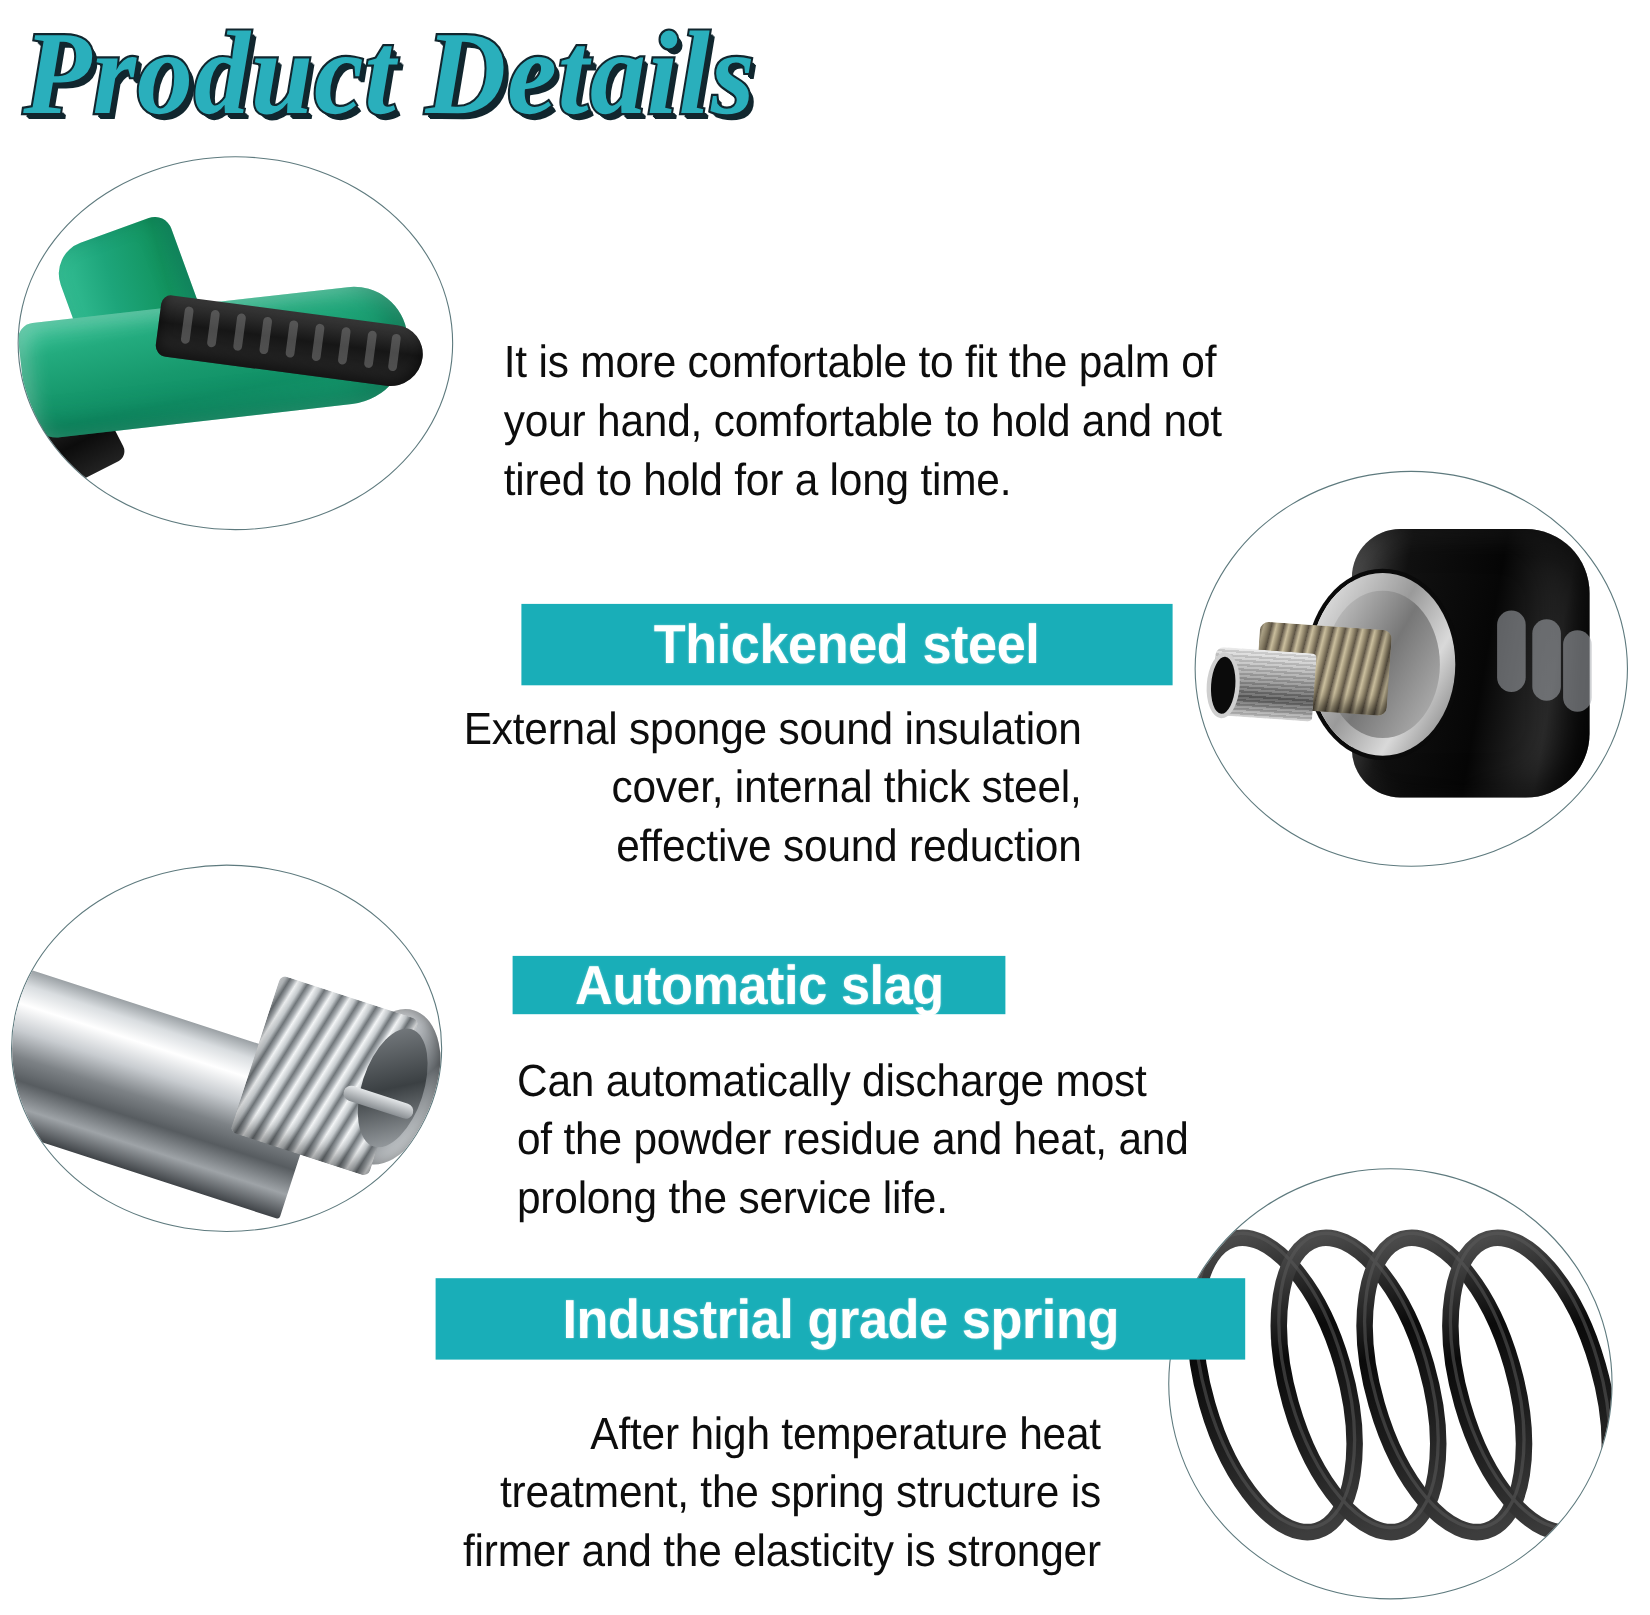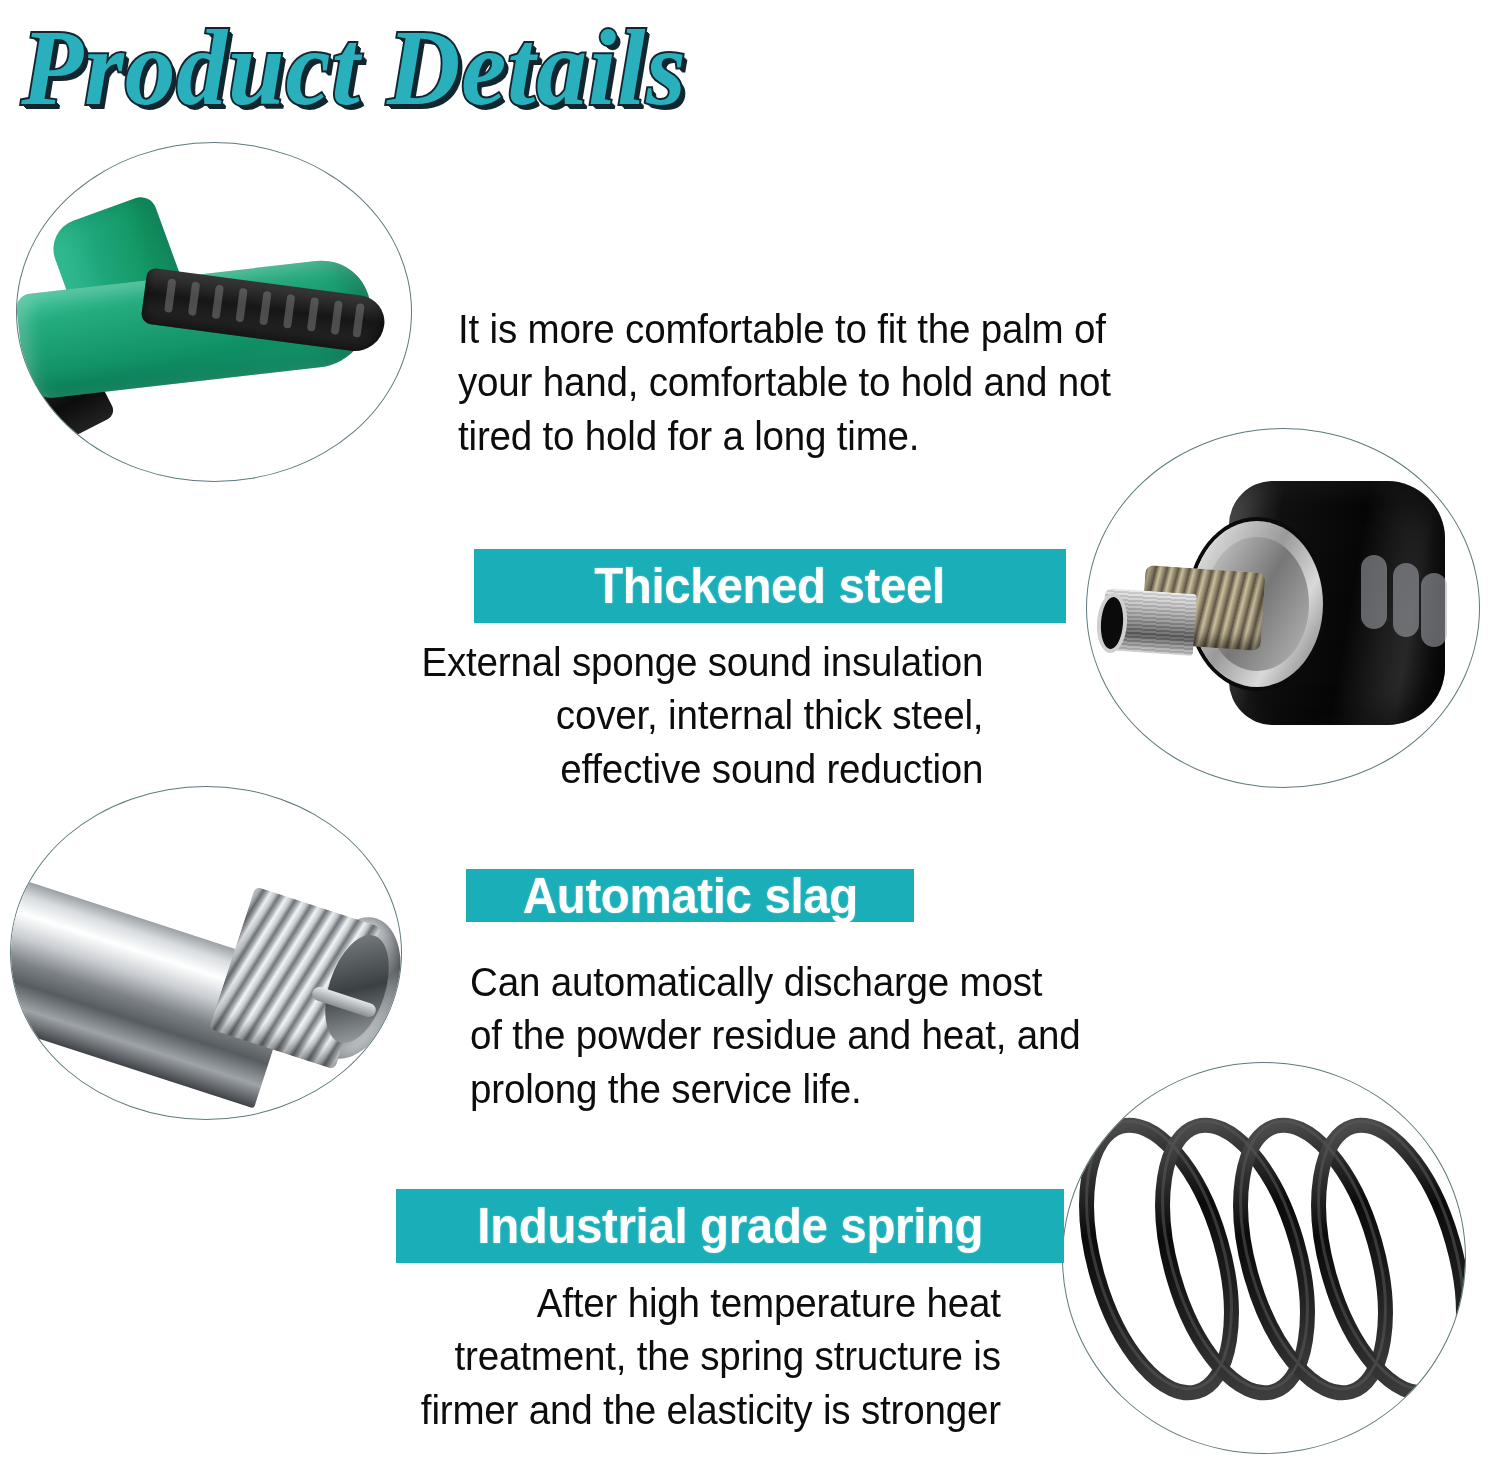--- a/index.html
+++ b/index.html
@@ -230,21 +230,21 @@
   
   #band-1{left:462px;top:216px;width:580px;height:74px;}
   #text-1{left:458px;top:303px;width:710px;}
 
   #band-2{left:430px;top:549px;width:592px;height:74px;margin-left:44px;}
   #text-2{left:0px;right:80px;top:636px;width:612px;margin-left:408px;}
 
   #band-3{left:466px;top:869px;width:448px;height:53px;}
   #text-3{left:470px;top:956px;width:650px;}
 
-  #band-4{left:396px;top:1189px;width:668px;height:74px;align-items:center;}
+  #band-4{left:396px;top:1162px;width:736px;height:74px;align-items:center;}
   #text-4{left:418px;top:1277px;width:620px;}
 </style>
 </head>
 <body>
 
 <div class="page">
 
   <div class="title-wrap">
     <div class="title">Product Details</div>
   </div>

